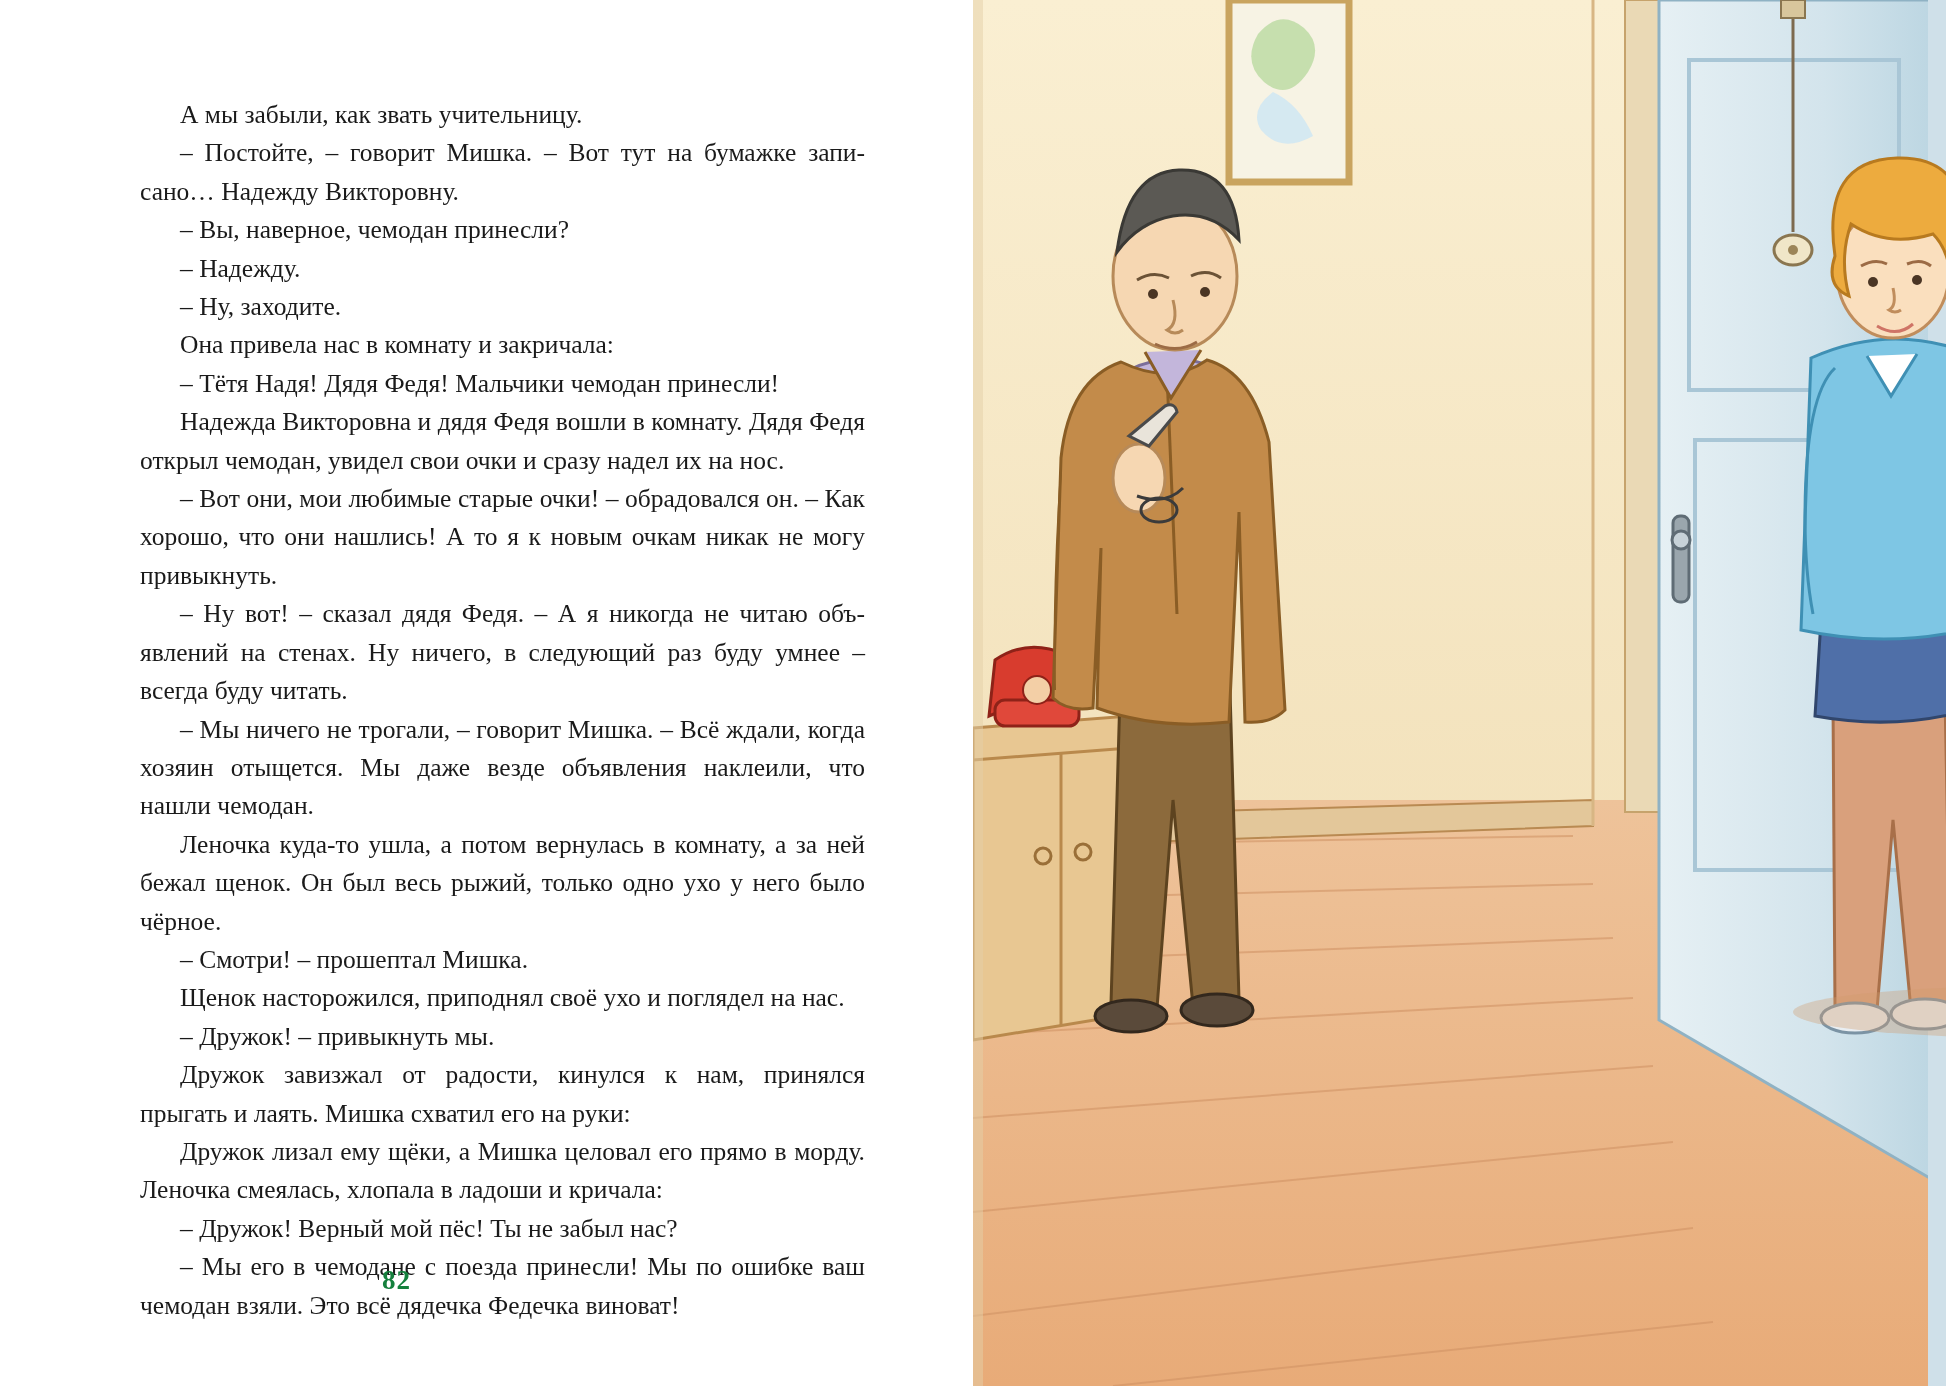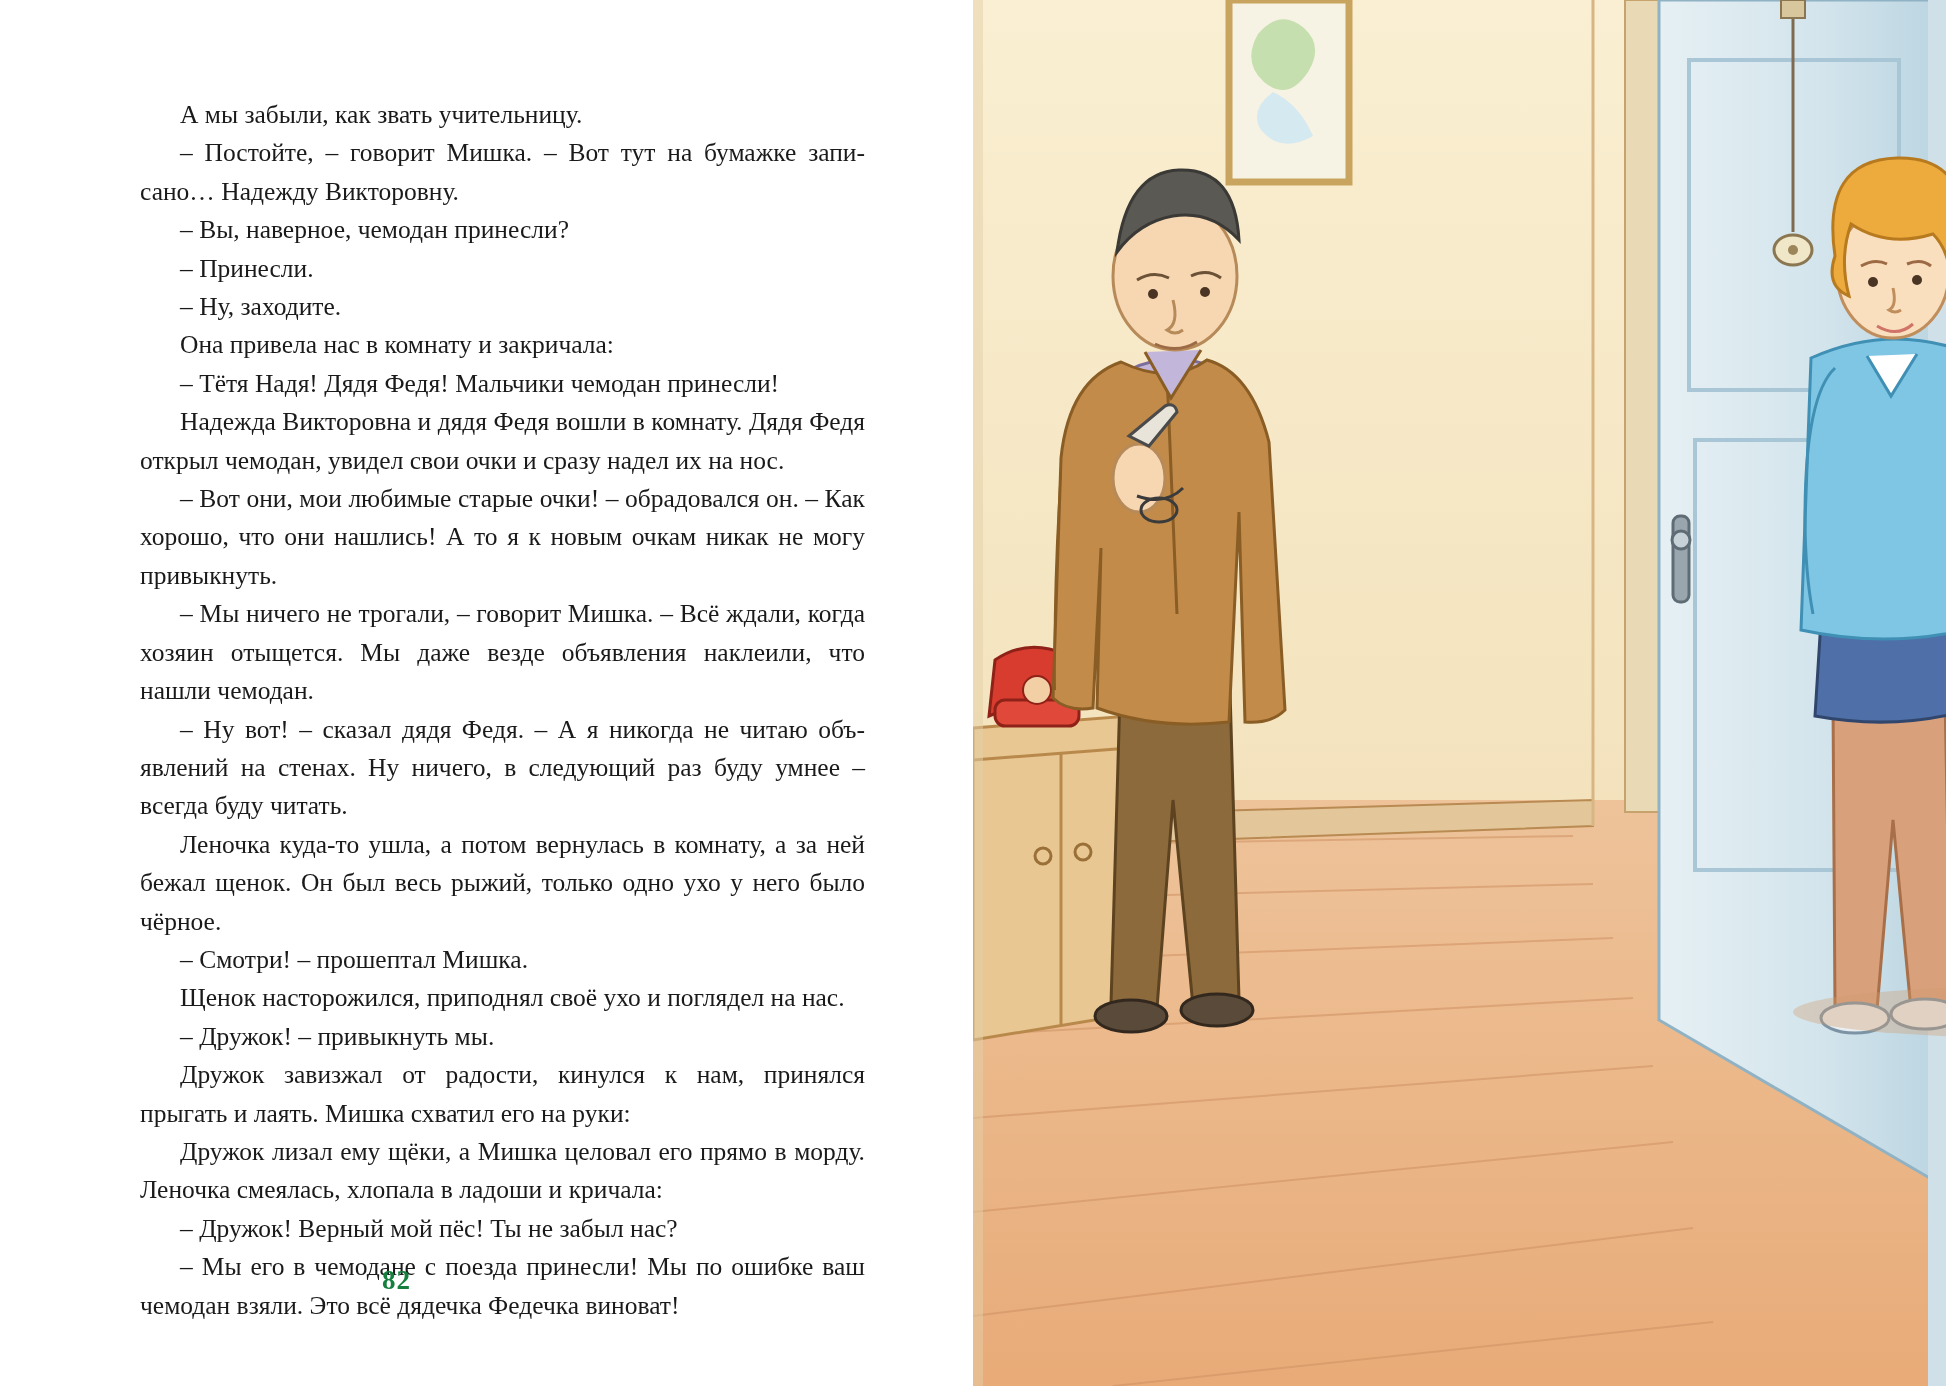--- a/index.html
+++ b/index.html
@@ -74,28 +74,28 @@
 </head>
 <body>
 
 <div class="spread">
 
   <div class="page-left">
     <div class="text-body">
       <p>А мы забыли, как звать учительницу.</p>
       <p>– Постойте, – говорит Мишка. – Вот тут на бумажке запи­сано… Надежду Викторовну.</p>
       <p>– Вы, наверное, чемодан принесли?</p>
-      <p>– Принесли.</p>
+      <p>– Надежду.</p>
       <p>– Ну, заходите.</p>
       <p>Она привела нас в комнату и закричала:</p>
       <p>– Тётя Надя! Дядя Федя! Мальчики чемодан принесли!</p>
       <p>Надежда Викторовна и дядя Федя вошли в комнату. Дядя Федя открыл чемодан, увидел свои очки и сразу надел их на нос.</p>
       <p>– Вот они, мои любимые старые очки! – обрадовался он. – Как хорошо, что они нашлись! А то я к новым очкам никак не могу привыкнуть.</p>
+      <p>– Ну вот! – сказал дядя Федя. – А я никогда не читаю объ­явлений на стенах. Ну ничего, в следующий раз буду умнее – всегда буду читать.</p>
       <p>– Мы ничего не трогали, – говорит Мишка. – Всё ждали, когда хозяин отыщется. Мы даже везде объявления наклеи­ли, что нашли чемодан.</p>
-      <p>– Ну вот! – сказал дядя Федя. – А я никогда не читаю объ­явлений на стенах. Ну ничего, в следующий раз буду умнее – всегда буду читать.</p>
       <p>Леночка куда-то ушла, а потом вернулась в комнату, а за ней бежал щенок. Он был весь рыжий, только одно ухо у него было чёрное.</p>
       <p>– Смотри! – прошептал Мишка.</p>
       <p>Щенок насторожился, приподнял своё ухо и поглядел на нас.</p>
       <p>– Дружок! – привыкнуть мы.</p>
       <p>Дружок завизжал от радости, кинулся к нам, принялся прыгать и лаять. Мишка схватил его на руки:</p>
       <p>Дружок лизал ему щёки, а Мишка целовал его прямо в морду. Леночка смеялась, хлопала в ладоши и кричала:</p>
       <p>– Дружок! Верный мой пёс! Ты не забыл нас?</p>
       <p>– Мы его в чемодане с поезда принесли! Мы по ошибке ваш чемодан взяли. Это всё дядечка Федечка виноват!</p>
     </div>
     <div class="page-number">82</div>

